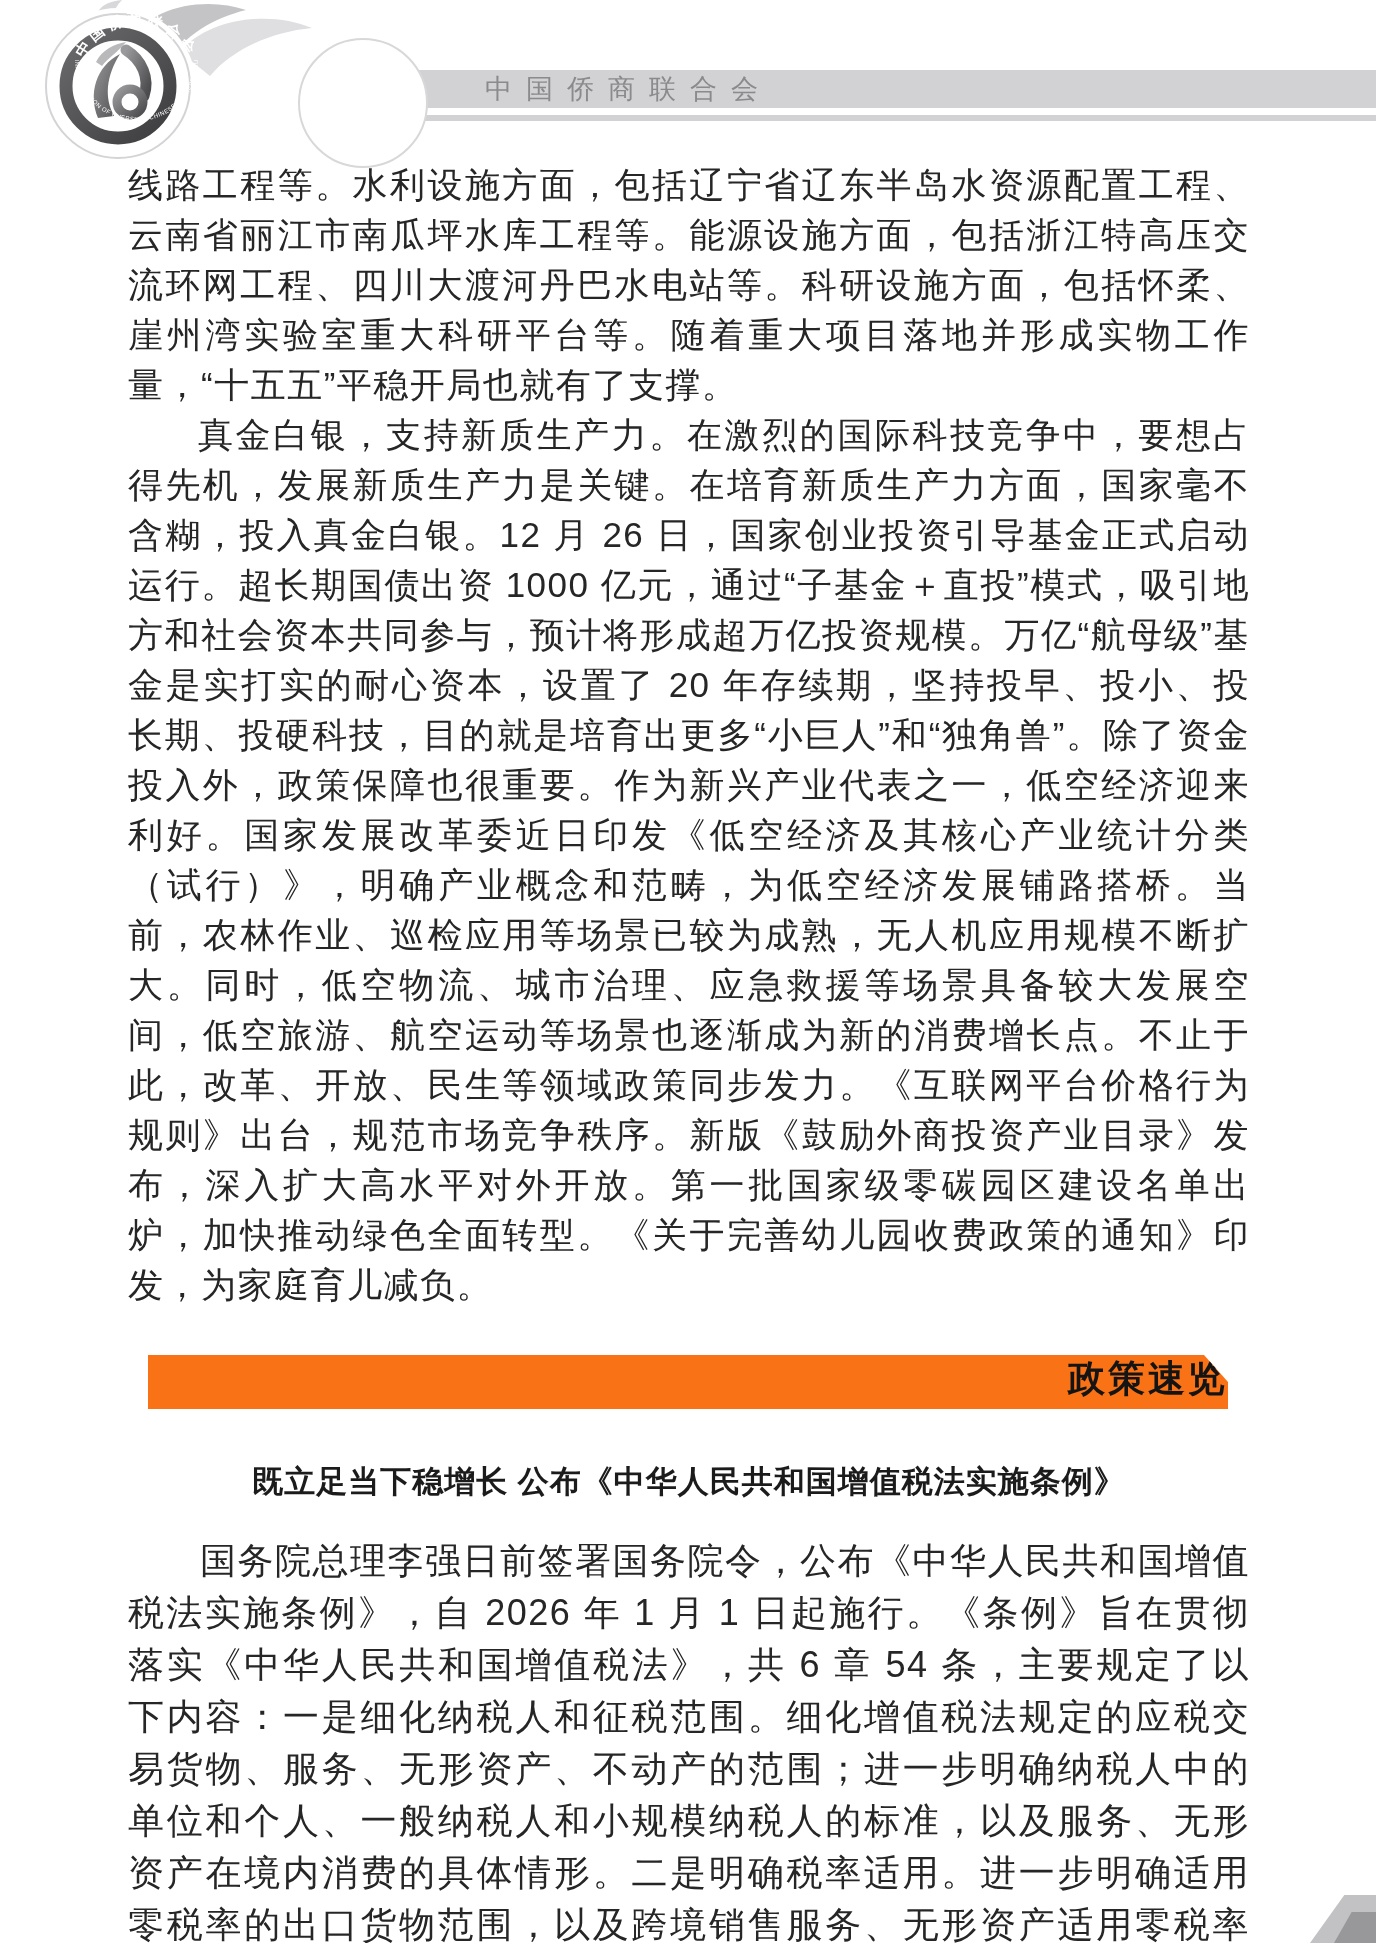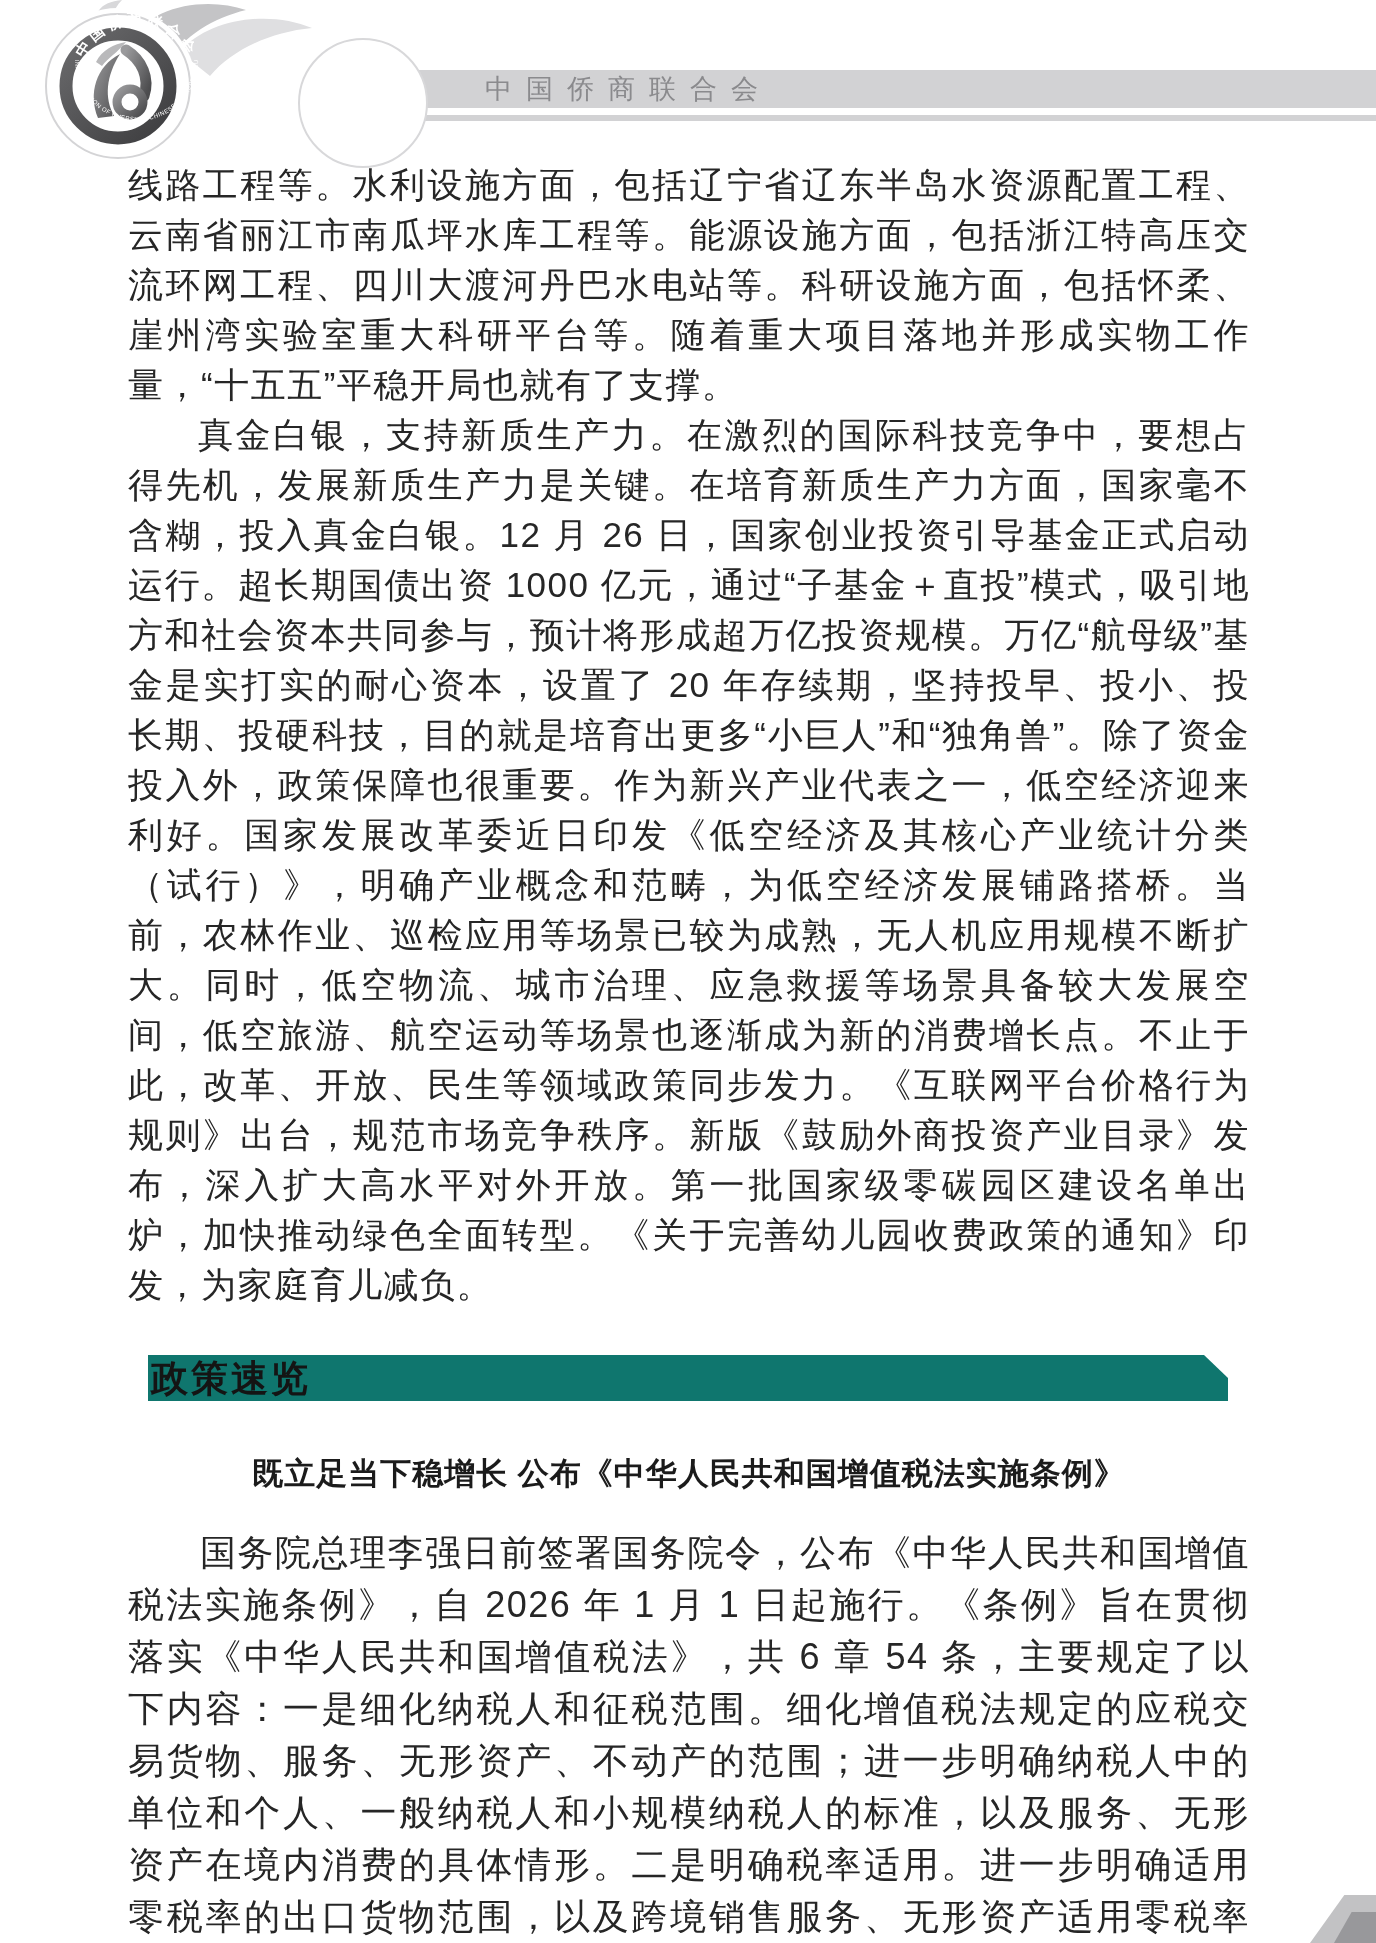--- a/index.html
+++ b/index.html
@@ -41,23 +41,24 @@
   .indent{text-indent:2em;}
   .lead{font-weight:400;}
   .source-line{
     margin:20px 0 0 0;
     font-size:28px;line-height:50px;letter-spacing:1.5px;
     text-align:right;
   }
   
   .section-banner{
     margin-top:45px;margin-left:20px;
-    width:1080px;height:46px;
-    background:#0f766e;
+    width:1080px;height:54px;
+    background:#f97316;
     clip-path:polygon(0 0,calc(100% - 24px) 0,100% 50%,100% 100%,0 100%);
+    text-align:right;
   }
   .section-banner span{
     display:block;
     font-family:"DejaVu Serif","Liberation Serif",serif;
     font-weight:700;
     font-size:37px;line-height:46px;
     letter-spacing:3px;
     color:#141414;
     padding-left:3px;
   }

